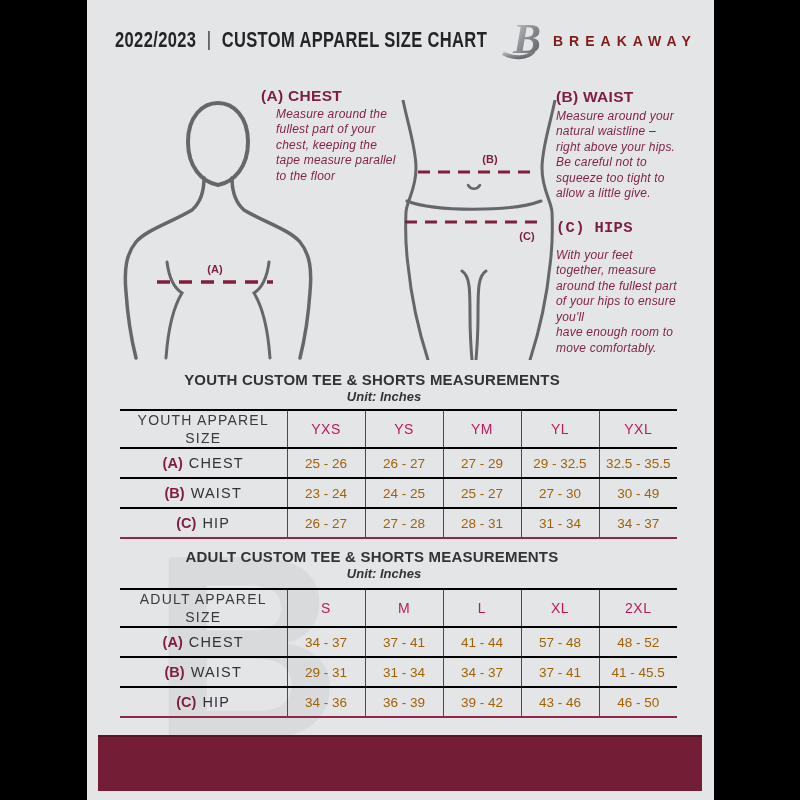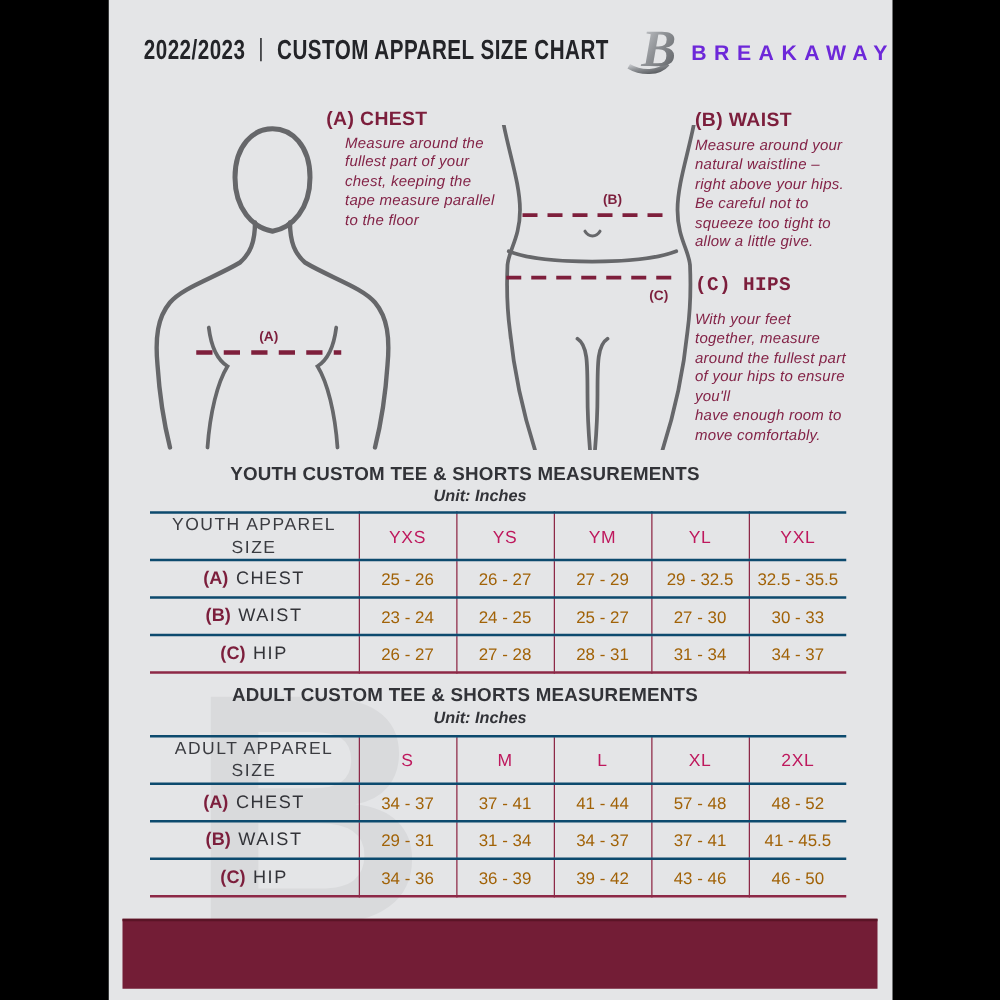--- a/index.html
+++ b/index.html
@@ -14,22 +14,22 @@
   .abs { position: absolute; }
 
   
   .hdr-left {
     left: 28px; top: 27px; font-weight: 700; font-size: 22px; color: #232428;
     transform: scaleX(0.75); transform-origin: left center; white-space: nowrap;
     letter-spacing: 0.5px; display: flex; align-items: center;
   }
   .hdr-sep { font-weight: 400; margin: 0 14px; font-size: 20px; position: relative; top: -1px; }
   .brand {
-    left: 466px; top: 33px; font-weight: 700; font-size: 17px;
-    letter-spacing: 6px; color: #6d28d9; white-space: nowrap;
+    left: 466px; top: 33px; font-weight: 700; font-size: 14px;
+    letter-spacing: 6px; color: #7f1d1d; white-space: nowrap;
   }
   .logo-svg { left: 414px; top: 12px; }
 
   
   .inst-h { font-weight: 700; font-size: 15.5px; color: #7c1e3c; letter-spacing: 0.3px; }
   .inst-b {
     font-style: italic; font-size: 12px; line-height: 1.29; color: #832347;
     white-space: pre-line; letter-spacing: 0.2px;
   }
 
@@ -42,21 +42,21 @@
     left: 0; width: 570px; text-align: center; font-weight: 700; font-style: italic;
     font-size: 13px; color: #323338; padding-left: 24px;
   }
 
   
   table.size-table {
     border-collapse: collapse; table-layout: fixed; width: 557px;
     position: absolute; left: 33px; z-index: 1;
   }
   table.size-table { border-bottom: 2px solid #8d2847; }
-  table.size-table tr { border-top: 2px solid #0c4a6e; height: 30px; }
+  table.size-table tr { border-top: 2px solid #000000; height: 30px; }
   table.size-table tr.head { height: 34px; }
   table.size-table td { padding: 0; text-align: center; vertical-align: middle; }
   td.v { border-left: 1.5px solid #8d2847; }
   td.lbl-cell { text-align: left; padding-left: 13px; }
   .head-label { color: #3a3b40; letter-spacing: 1.2px; font-size: 14px; }
   .size-head { font-weight: 400; font-size: 14px; color: #be185d; letter-spacing: 0.5px; }
   .row-prefix { font-weight: 700; color: #7c1e3c; margin-right: 6px; font-size: 14.5px; }
   .row-label { color: #323338; letter-spacing: 1.2px; font-size: 14.5px; }
   .val { font-size: 13.5px; color: #a16207; }
 
@@ -180,21 +180,21 @@
       <td class="v val">32.5 - 35.5</td>
     </tr>
     <tr>
       <td class="lbl-cell">
         <span class="row-prefix">(B)</span><span class="row-label">WAIST</span>
       </td>
       <td class="v val">23 - 24</td>
       <td class="v val">24 - 25</td>
       <td class="v val">25 - 27</td>
       <td class="v val">27 - 30</td>
-      <td class="v val">30 - 33</td>
+      <td class="v val">30 - 49</td>
     </tr>
     <tr>
       <td class="lbl-cell">
         <span class="row-prefix">(C)</span><span class="row-label">HIP</span>
       </td>
       <td class="v val">26 - 27</td>
       <td class="v val">27 - 28</td>
       <td class="v val">28 - 31</td>
       <td class="v val">31 - 34</td>
       <td class="v val">34 - 37</td>

